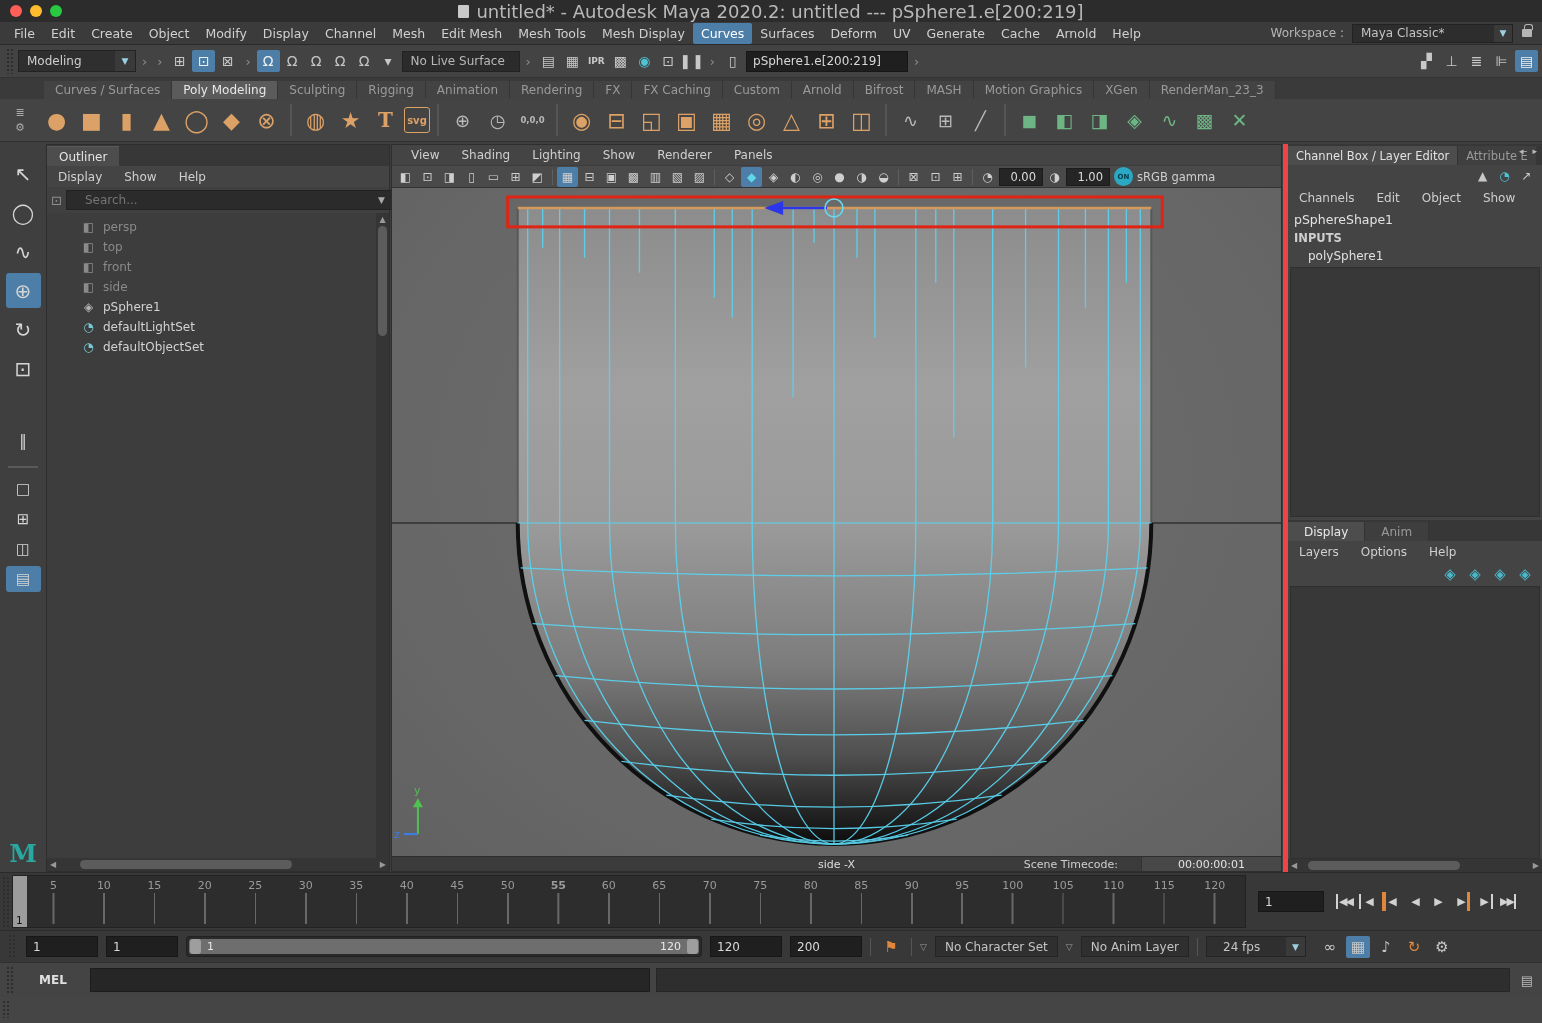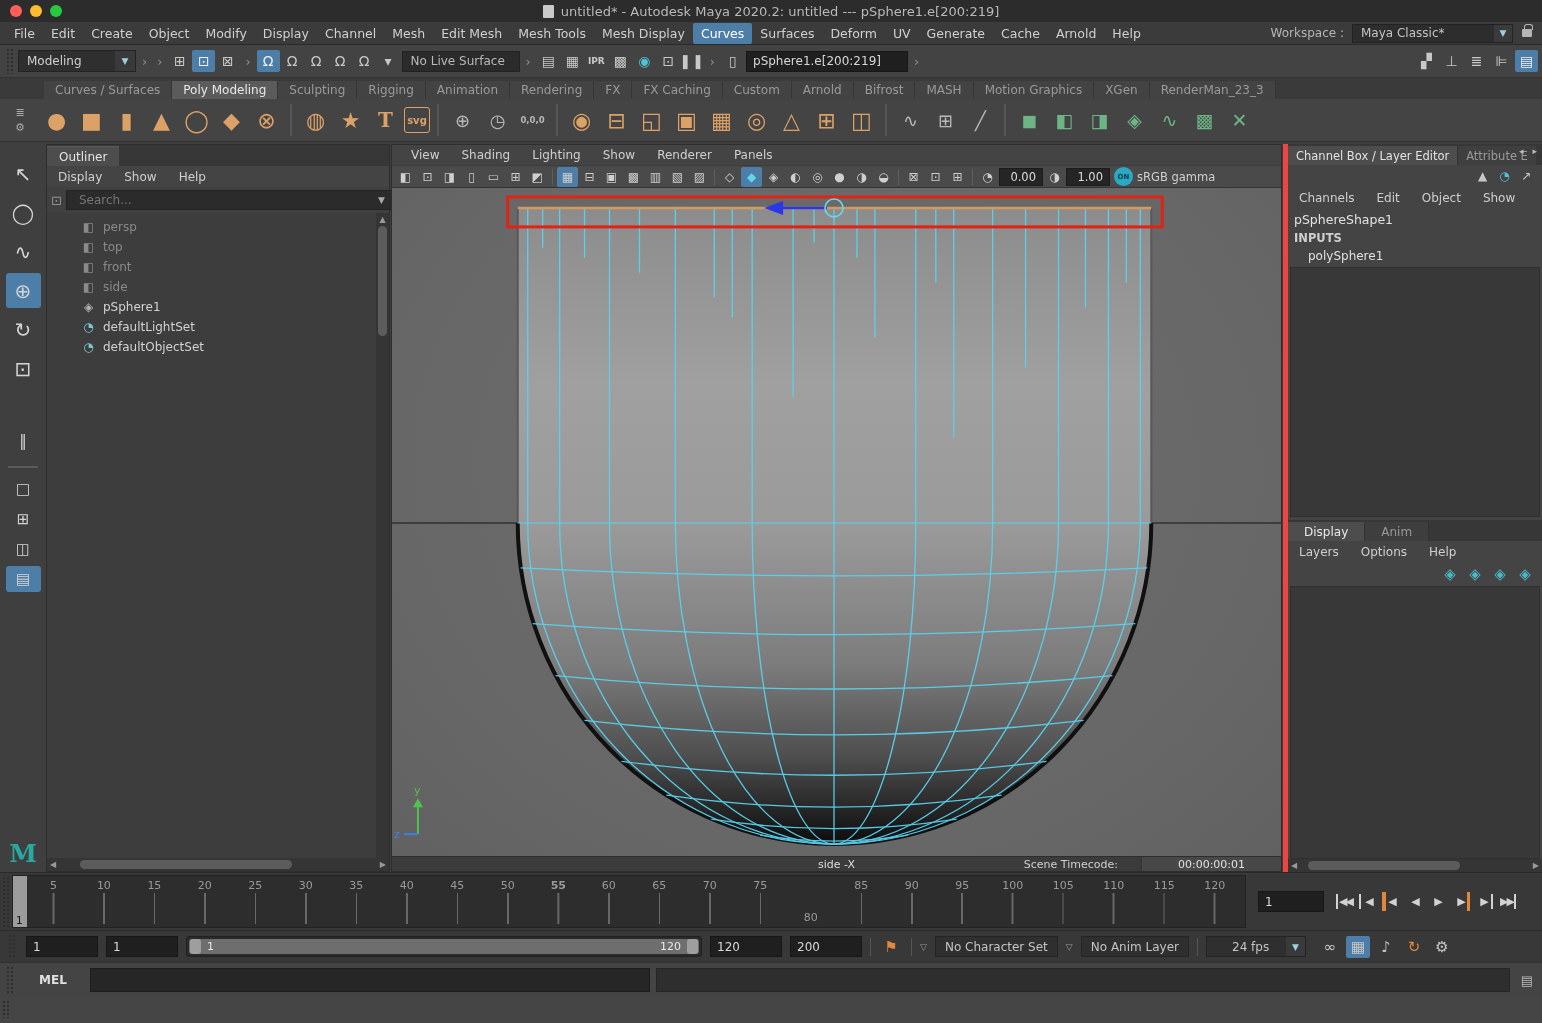--- a/index.html
+++ b/index.html
@@ -9,21 +9,21 @@
   font-size:12px; color:#c8c8c8; background:#3f3f3f;
   display:flex; flex-direction:column; cursor:default;
 }
 
 .titlebar { height:22px; background:#2c2c2c; display:flex; align-items:center; position:relative; flex:none; }
 .lights { display:flex; gap:8px; margin-left:10px; }
 .light { width:12px; height:12px; border-radius:50%; }
 .light.red{background:#ff5f57}.light.yellow{background:#febc2e}.light.green{background:#28c840}
 .title-center { position:absolute; left:0; right:0; display:flex; justify-content:center; align-items:center; pointer-events:none; }
 .doc-icon { width:11px; height:13px; background:#c9c9c9; border-radius:1px; margin-right:7px; }
-.title-text { color:#b9b9b9; font-size:13px; }
+.title-text { color:#b9b9b9; font-size:18px; }
 
 .menubar { height:23px; background:#3b3b3b; border-bottom:1px solid #2a2a2a; display:flex; align-items:center; flex:none; padding-left:6px; }
 .mi { padding:3px 8px; color:#d0d0d0; font-size:12.5px; border-radius:2px; white-space:nowrap; }
 .mi.active { background:#4d7ea8; color:#fff; }
 .workspace { margin-left:auto; display:flex; align-items:center; margin-right:10px; }
 .ws-label { color:#b5b5b5; margin-right:8px; }
 .ws-box { width:161px; height:19px; background:#2d2d2d; border:1px solid #222; display:flex; align-items:center; padding-left:8px; color:#c4c4c4; }
 .ws-arrow { margin-left:auto; width:18px; height:17px; background:#3a3a3a; display:flex; align-items:center; justify-content:center; color:#9ad0e0; font-size:9px; }
 .lock { width:10px; height:8px; background:#b5b5b5; border-radius:1px; position:relative; margin-left:9px; }
 .lock::before { content:""; position:absolute; top:-5px; left:1.5px; width:7px; height:5px; border:1.5px solid #b5b5b5; border-bottom:none; border-radius:3px 3px 0 0; }
@@ -67,21 +67,21 @@
 .spacer { flex:1; }
 .maya-logo { font-size:25px; font-weight:bold; color:#28a8a0; margin-bottom:4px; font-family:"DejaVu Serif","Liberation Serif",serif; }
 
 .outliner { width:344px; background:#3d3d3d; border:1px solid #2e2e2e; display:flex; flex-direction:column; margin:2px 1px 0 0; flex:none; }
 .panel-tabrow { height:21px; background:#373737; display:flex; align-items:flex-end; flex:none; }
 .ptab { padding:3px 12px 2px; background:#4d4d4d; color:#e4e4e4; font-size:12px; border-top:1px solid #5a5a5a; white-space:nowrap; }
 .panel-menus { height:21px; display:flex; align-items:center; background:#444; flex:none; }
 .pmenu { padding:0 11px; color:#cfcfcf; font-size:12px; }
 .search-row { height:26px; display:flex; align-items:center; gap:4px; padding:2px 4px; background:#404040; flex:none; }
 .search-icon { color:#8f8f8f; font-size:13px; }
-.search-input { flex:1; height:20px; background:#2b2b2b; border:1px solid #222; color:#fca5a5; padding:0 12px; font-family:inherit; font-size:12px; }
+.search-input { flex:1; height:20px; background:#2b2b2b; border:1px solid #222; color:#fca5a5; padding:0 18px; font-family:inherit; font-size:12px; }
 .search-arrow { color:#aaa; font-size:9px; margin-left:-22px; z-index:1; }
 .ol-body { flex:1; display:flex; overflow:hidden; }
 .ol-list { flex:1; padding-top:4px; }
 .ol-item { display:flex; align-items:center; height:20px; padding-left:34px; gap:7px; color:#d2d2d2; }
 .ol-item .oli { font-size:12px; color:#b5b5b5; width:15px; text-align:center; }
 .ol-item.dim, .ol-item.dim .oli { color:#8a8a8a; }
 .ol-item.set .oli { color:#79c7d4; }
 .vscroll { width:13px; background:#353535; display:flex; flex-direction:column; align-items:center; flex:none; }
 .vs-arrow { color:#999; font-size:8px; padding:2px 0; }
 .vs-thumb { width:9px; height:110px; background:#5c5c5c; border-radius:5px; }
@@ -146,21 +146,21 @@
 .rng-field { width:72px; }
 .range-slider { width:516px; height:21px; background:#2a2a2a; border:1px solid #212121; border-radius:3px; padding:2px; display:flex; }
 .rs-bar { flex:1; background:#6e6e6e; border-radius:3px; display:flex; align-items:center; position:relative; }
 .rs-handle { width:11px; height:15px; background:#9e9e9e; border-radius:3px; flex:none; margin:0 1px; }
 .rs-lab { color:#e8e8e8; font-size:11px; padding:0 5px; }
 .rs-lab.right { margin-left:auto; }
 .rng-sep { width:1px; height:18px; background:#555; }
 .orange { color:#e0873c; }
 .dd-tri { color:#9a9a9a; font-size:9px; }
 .dd-box { height:21px; background:#2f2f2f; border:1px solid #242424; display:flex; align-items:center; padding:0 9px; color:#c4c4c4; white-space:nowrap; }
-.fps-box { width:100px; height:21px; background:#2f2f2f; border:1px solid #242424; display:flex; align-items:center; padding-left:25px; color:#c4c4c4; }
+.fps-box { width:100px; height:21px; background:#2f2f2f; border:1px solid #242424; display:flex; align-items:center; padding-left:16px; color:#c4c4c4; }
 .fps-arrow { margin-left:auto; width:19px; height:19px; background:#3a3a3a; color:#9ad0e0; display:flex; align-items:center; justify-content:center; font-size:9px; }
 .rb-ic { width:24px; height:22px; display:flex; align-items:center; justify-content:center; font-size:15px; color:#c8c8c8; border-radius:2px; }
 .rb-ic.active { background:#4d7ea8; }
 .rb-ic.orange { color:#e0873c; }
 
 .cmdline { height:35px; background:#444; border-top:1px solid #303030; display:flex; align-items:center; gap:6px; padding:0 4px; flex:none; }
 .mel-label { width:62px; text-align:center; color:#e0e0e0; font-weight:bold; font-size:12px; }
 .mel-input { width:560px; height:24px; background:#262626; border:1px solid #1d1d1d; color:#ddd; font-family:"DejaVu Sans Mono","Liberation Mono",monospace; padding:0 6px; }
 .mel-output { flex:1; height:24px; background:#2e2e2e; border:1px solid #262626; display:flex; align-items:center; padding:0 6px; color:#bbb; }
 .help-ic { width:22px; text-align:center; color:#bbb; font-size:13px; }
@@ -694,21 +694,21 @@
         <span class="tick-line"></span>
       </div>
       <div class="tick" style="left: 56.5574%;">
         <span class="tick-label">70</span>
         <span class="tick-line"></span>
       </div>
       <div class="tick" style="left: 60.6557%;">
         <span class="tick-label">75</span>
         <span class="tick-line"></span>
       </div>
-      <div class="tick" style="left: 64.7541%; margin-top: 32px;">
+      <div class="tick" style="left: 64.7541%;">
         <span class="tick-label">80</span>
         <span class="tick-line"></span>
       </div>
       <div class="tick" style="left: 68.8525%;">
         <span class="tick-label">85</span>
         <span class="tick-line"></span>
       </div>
       <div class="tick" style="left: 72.9508%;">
         <span class="tick-label">90</span>
         <span class="tick-line"></span>

